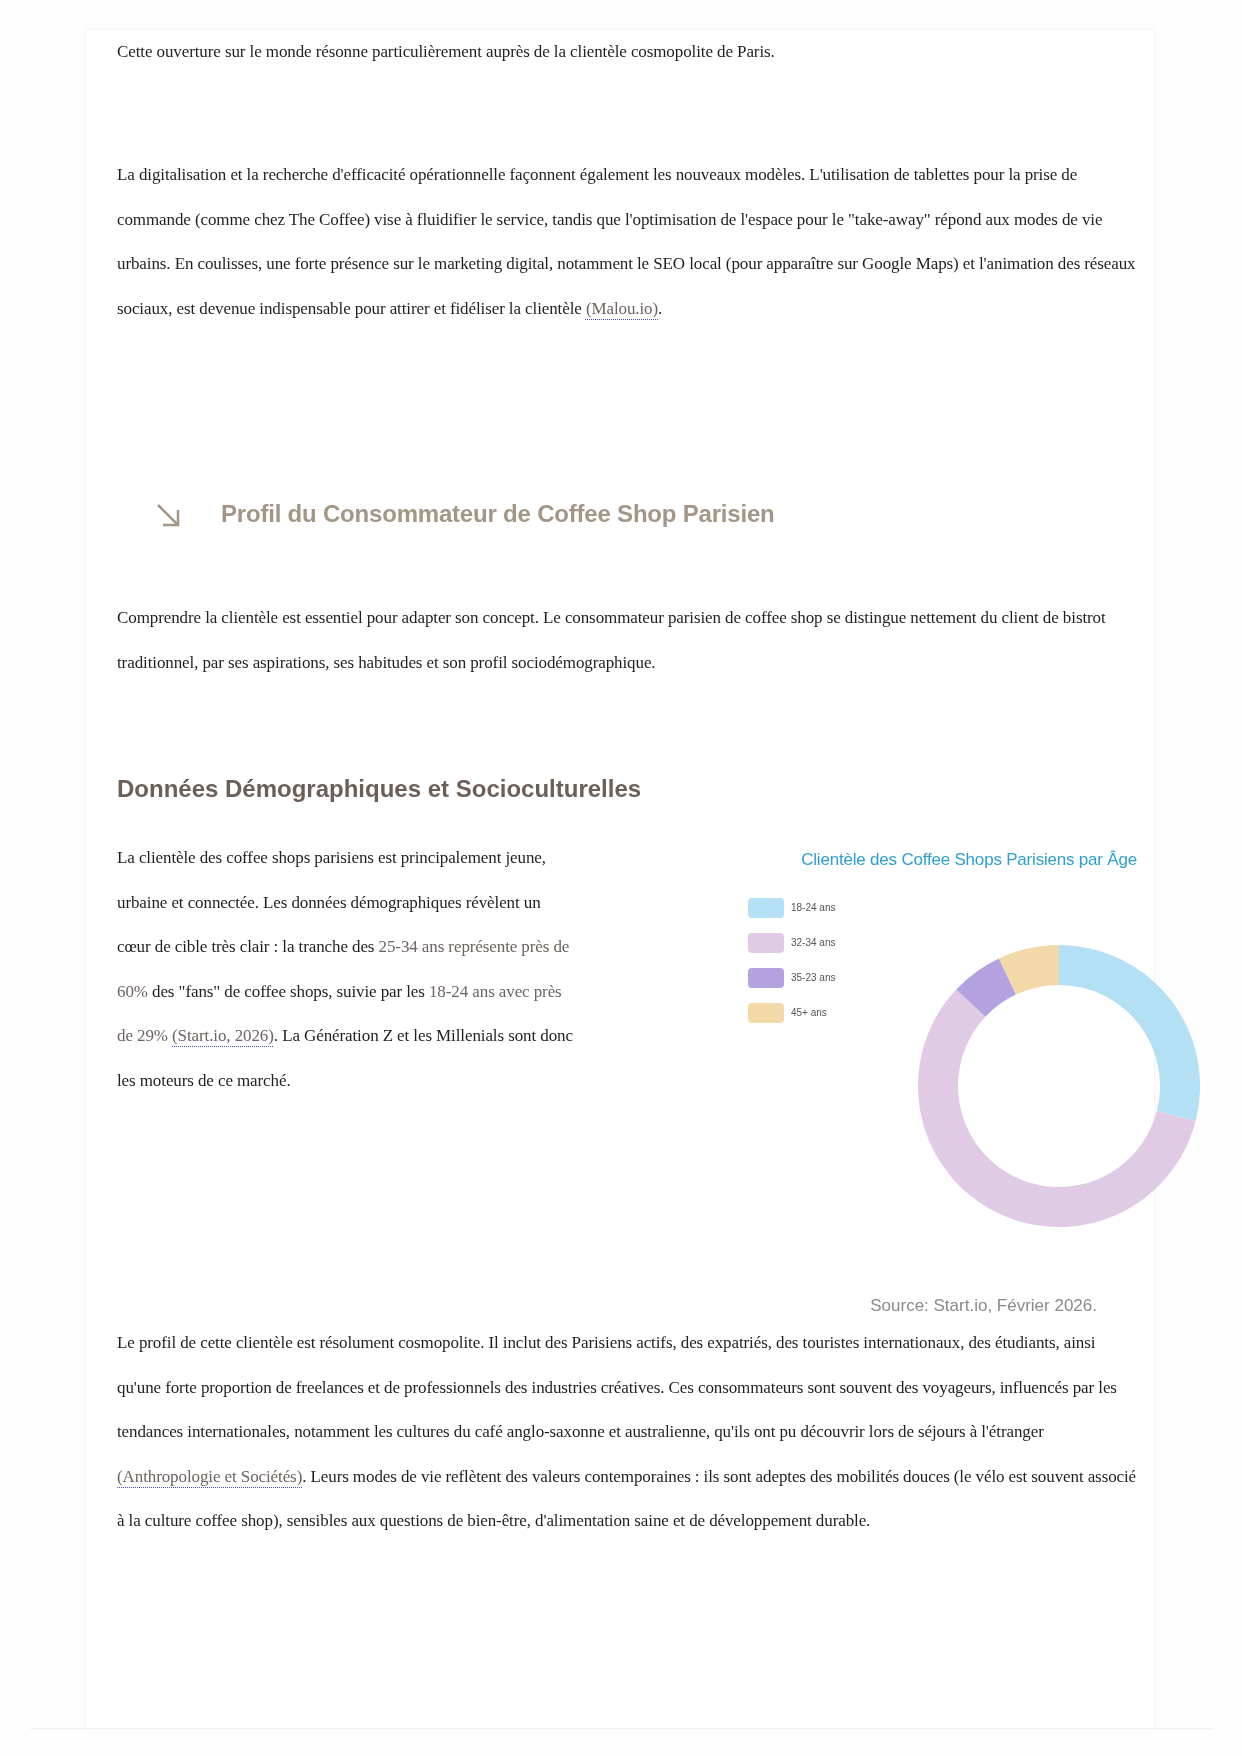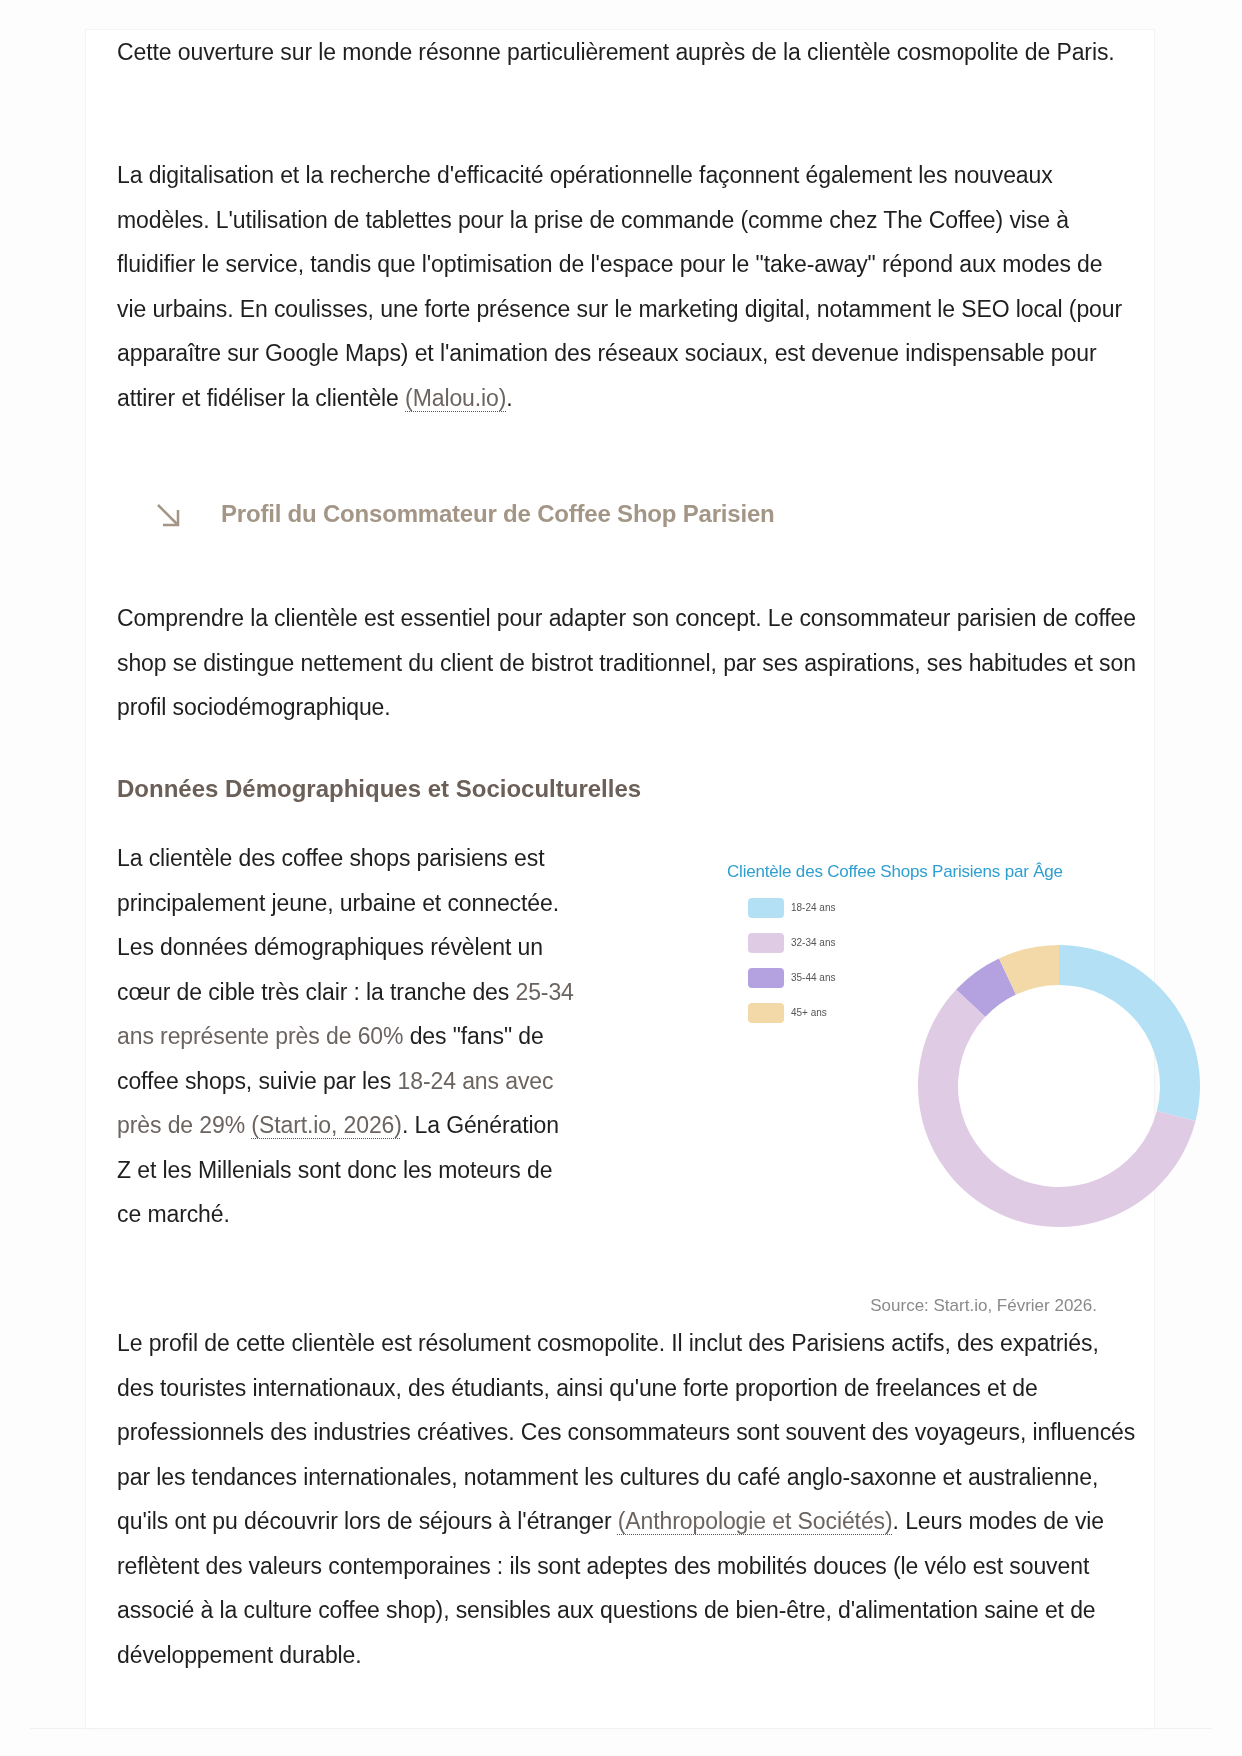--- a/index.html
+++ b/index.html
@@ -33,23 +33,24 @@
     background: #f1f1f1;
   }
   .content {
     position: absolute;
     left: 117px;
     top: 30px;
     width: 1020px;
   }
   p {
     margin: 0;
-    font-size: 23px;
+    font-size: 17px;
     line-height: 44.5px;
     letter-spacing: -0.1px;
+    font-family: Liberation Serif, serif;
   }
   .p1 { position: absolute; top: 0; width: 1020px; }
   .p2 { position: absolute; top: 123px; width: 1020px; }
   .cite {
     color: #6b6460;
     text-decoration: underline dotted #4a4ab8;
     text-underline-offset: 5px;
     text-decoration-thickness: 1px;
     cursor: pointer;
   }
@@ -85,23 +86,23 @@
   .p5 { position: absolute; top: 1291px; width: 1020px; }
   .figure {
     position: absolute;
     left: 500px;
     top: 820px;
     width: 520px;
   }
   .chart-title {
     position: absolute;
     left: 0;
-    top: 12px;
+    top: 0;
     width: 520px;
-    text-align: left;
+    text-align: right;
     font-size: 17px;
     color: #2e9fcf;
     padding-left: 110px;
     box-sizing: border-box;
     letter-spacing: -0.2px;
   }
   .legend {
     position: absolute;
     left: 131px;
     top: 40px;
@@ -170,21 +171,21 @@
       <div class="legend-item">
         <span class="legend-swatch" style="background: rgb(179, 224, 245);"></span>
         <span class="legend-label">18-24 ans</span>
       </div>
       <div class="legend-item">
         <span class="legend-swatch" style="background: rgb(224, 203, 229);"></span>
         <span class="legend-label">32-34 ans</span>
       </div>
       <div class="legend-item">
         <span class="legend-swatch" style="background: rgb(180, 161, 224);"></span>
-        <span class="legend-label">35-44 ans</span>
+        <span class="legend-label">35-23 ans</span>
       </div>
       <div class="legend-item">
         <span class="legend-swatch" style="background: rgb(243, 217, 168);"></span>
         <span class="legend-label">45+ ans</span>
       </div>
     </div>
     <svg class="donut" id="donut" width="284" height="284" viewBox="0 0 284 284">
         <path d="M142,1 A141,141 0 0 1 278.570225719137,177.0652740902445 L239.82689927399176,167.11767860365032 A101,101 0 0 0 142,41 Z" fill="#b3e0f5"></path>
         <path d="M278.570225719137,177.0652740902445 A141,141 0 1 1 39.215423533580946,45.47885806405493 L68.37416863043741,72.86074230120248 A101,101 0 1 0 239.82689927399176,167.11767860365032 Z" fill="#e0cbe5"></path>
         <path d="M39.215423533580946,45.47885806405493 A141,141 0 0 1 81.96511988932471,14.419385602291271 L98.99629155192764,50.612467700932044 A101,101 0 0 0 68.37416863043741,72.86074230120248 Z" fill="#b4a1e0"></path>

